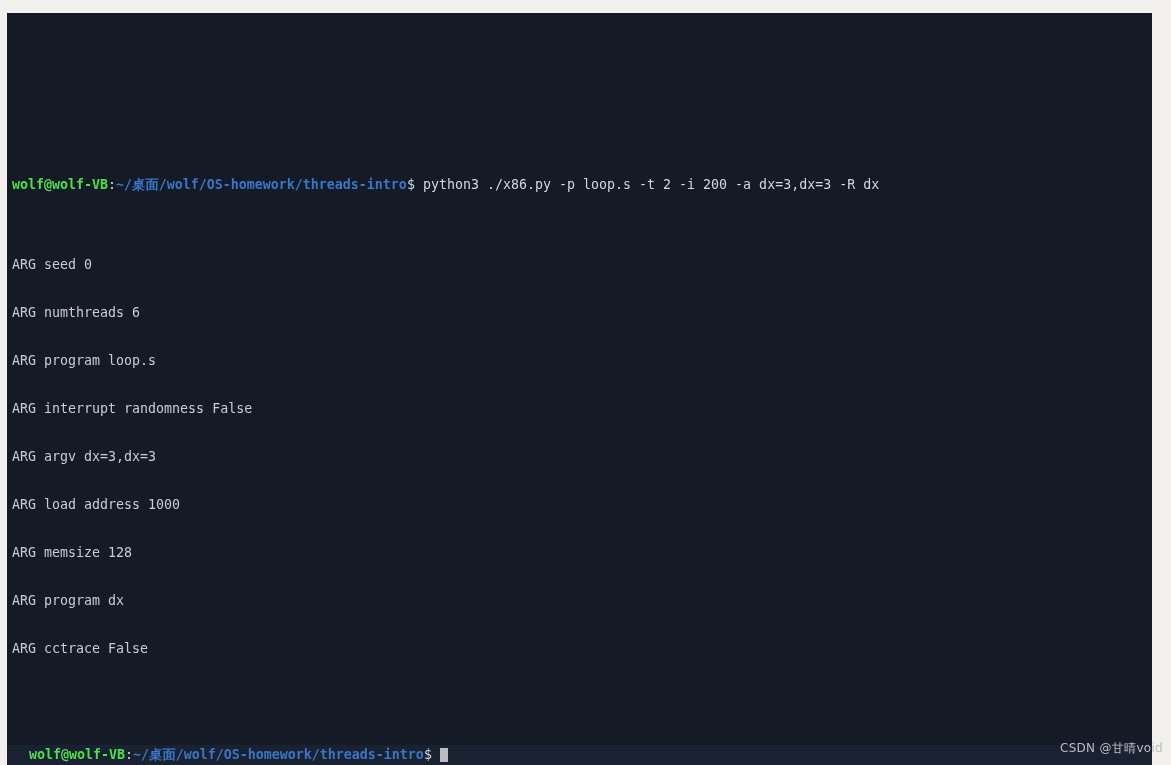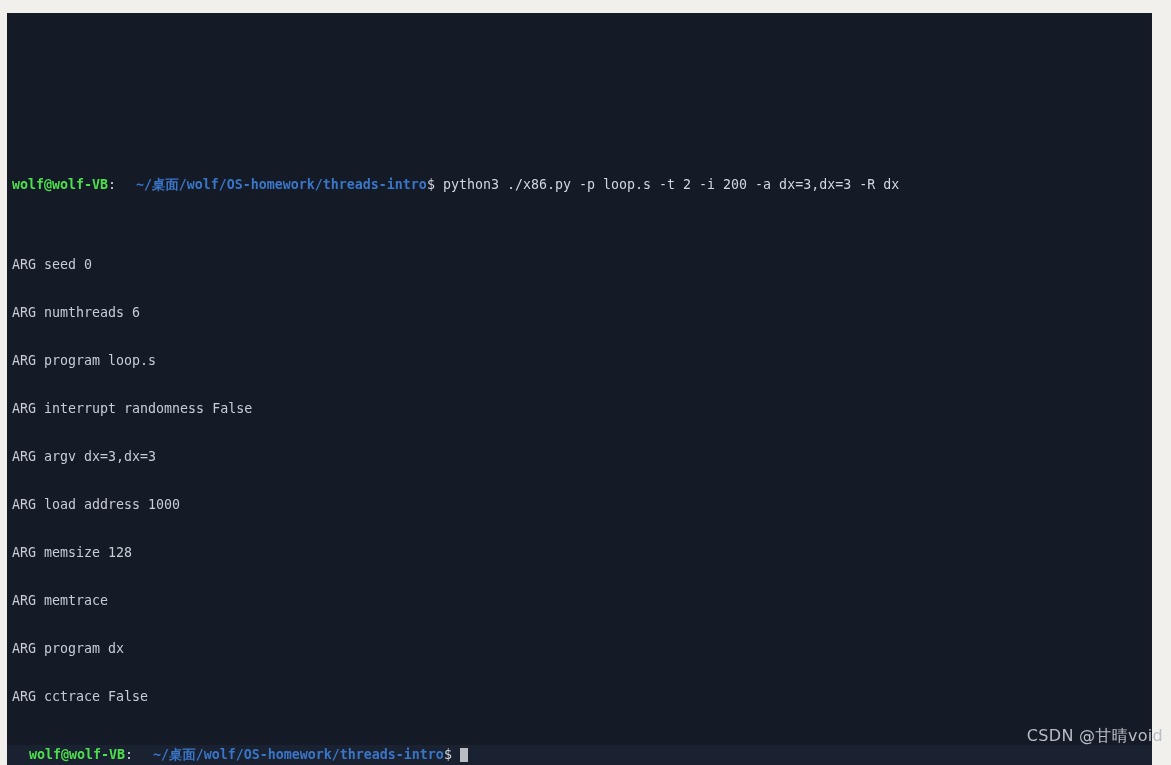--- a/index.html
+++ b/index.html
@@ -41,21 +41,21 @@
     opacity: 0.95;
   }
   .ln {
     height: 16px;
     padding-left: 5px;
     white-space: pre;
     letter-spacing: 0px;
   }
   .user { color: #4ce04c; font-weight: bold; margin-top: 19px; }
   .colon { color: #d2d6de; }
-  .path  { color: #3a76c8; font-weight: bold; margin-left: 20px; }
+  .path  { color: #3a76c8; font-weight: bold; }
   .dollar{ color: #d2d6de; }
   .cmd   { color: #d2d6de; }
   .arg   { color: #c8ccd4; }
 
   #promptbar {
     position: absolute;
     left: 0;
     bottom: 0;
     width: 100%;
     height: 20px;
@@ -73,23 +73,23 @@
   .cursor {
     display: inline-block;
     width: 8px;
     height: 14px;
     background: #b9bcc2;
     vertical-align: -3px;
   }
   #watermark {
     position: absolute;
     right: 8px;
-    bottom: 18px;
+    bottom: 8px;
     font-family: "DejaVu Sans", "Liberation Sans", sans-serif;
-    font-size: 16px;
+    font-size: 12px;
     color: #b9bdc6;
     letter-spacing: 0.3px;
   }
   #scrollspace { height: 4px; }
 </style>
 </head>
 <body>
 
 <div id="screen">
 
@@ -106,21 +106,20 @@
     <div class="ln"><span class="user">wolf@wolf-VB</span><span class="colon">:</span><span class="path">~/桌面/wolf/OS-homework/threads-intro</span><span class="dollar">$</span><span class="cmd"> python3 ./x86.py -p loop.s -t 2 -i 200 -a dx=3,dx=3 -R dx</span></div>
 
     
     <div class="ln"><span class="arg">ARG seed 0</span></div>
     <div class="ln"><span class="arg">ARG numthreads 6</span></div>
     <div class="ln"><span class="arg">ARG program loop.s</span></div>
     <div class="ln"><span class="arg">ARG interrupt randomness False</span></div>
     <div class="ln"><span class="arg">ARG argv dx=3,dx=3</span></div>
     <div class="ln"><span class="arg">ARG load address 1000</span></div>
     <div class="ln"><span class="arg">ARG memsize 128</span></div>
-    <div class="ln"><span class="arg">ARG memtrace</span></div>
     <div class="ln"><span class="arg">ARG program dx</span></div>
     <div class="ln"><span class="arg">ARG cctrace False</span></div>
     
     
 
     
 
     
     
 

